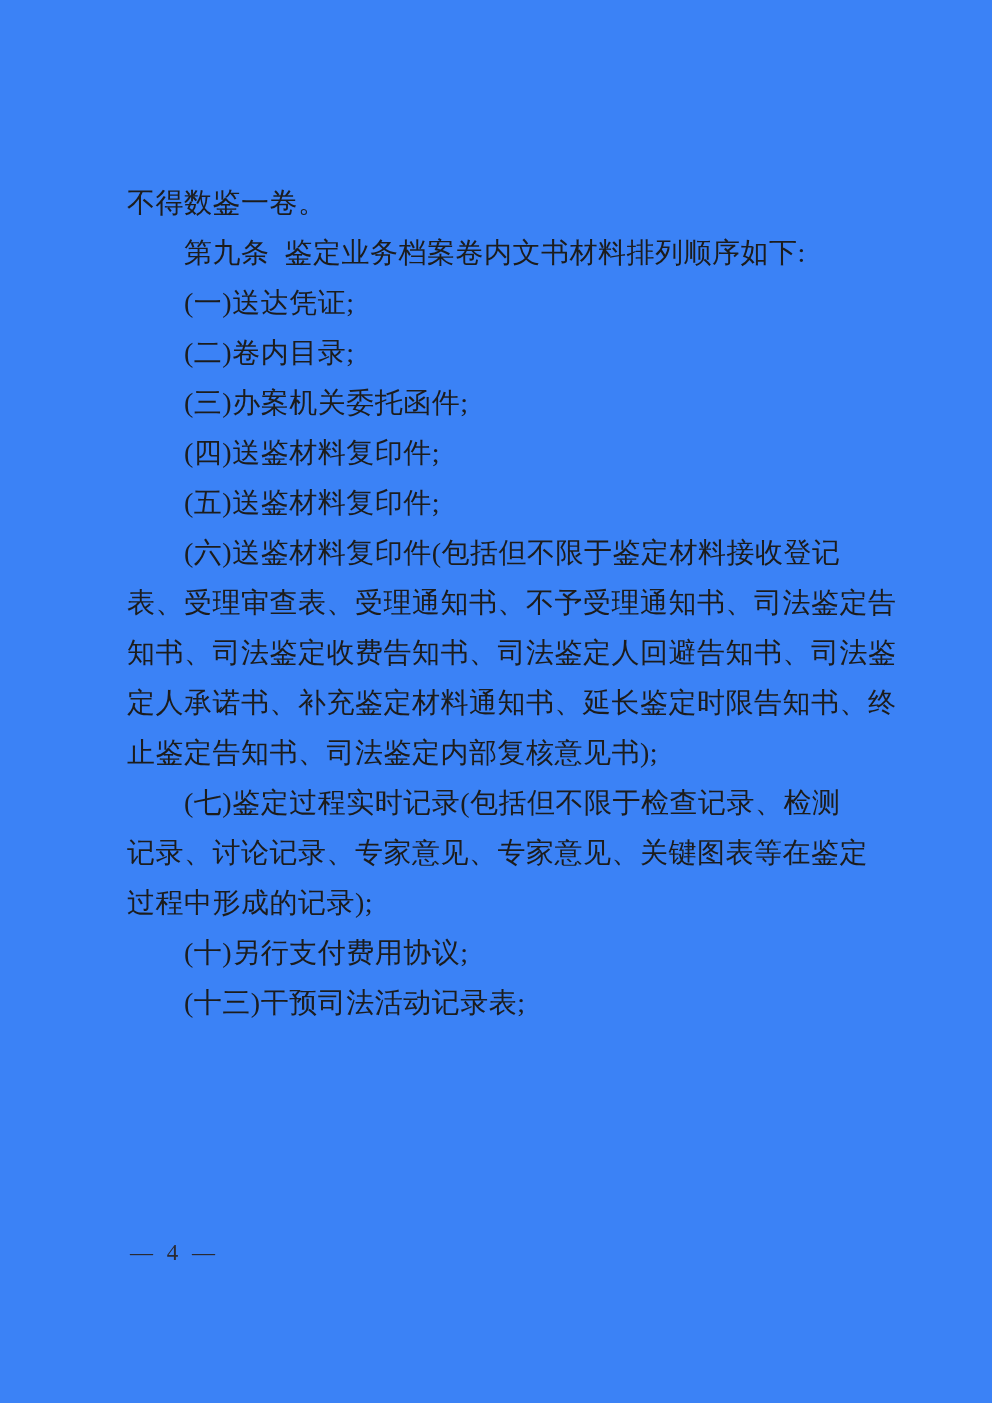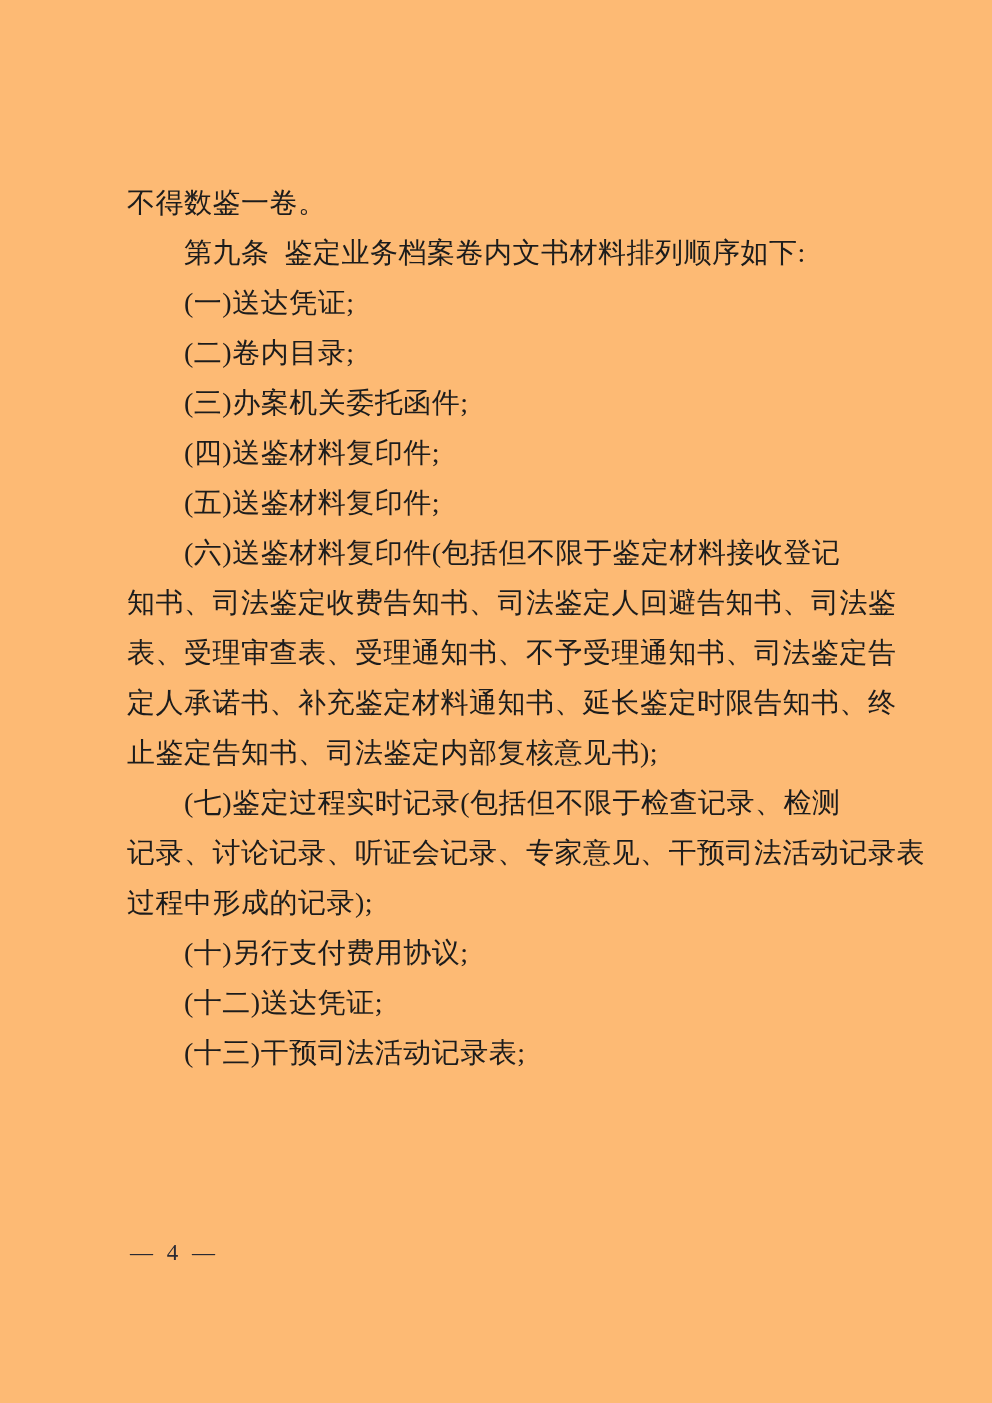--- a/index.html
+++ b/index.html
@@ -11,21 +11,21 @@
     position: relative;
     width: 992px;
     height: 1403px;
     overflow: hidden;
     font-family: "Liberation Serif", "DejaVu Serif", serif;
     color: #1c1c1c;
   }
   .page {
     position: absolute;
     inset: 0;
-    background: #fdba74;
+    background: #3b82f6;
     text-decoration: underline;
   }
   .text-block {
     position: absolute;
     left: 127px;
     top: 178px;
     width: 748px;
   }
   .line {
     font-size: 28px;
@@ -54,25 +54,24 @@
 <div class="page">
   <div class="text-block" id="text-block">
       <div class="line">不得数鉴一卷。</div>
       <div class="line indent">第九条  鉴定业务档案卷内文书材料排列顺序如下:</div>
       <div class="line indent">(一)送达凭证;</div>
       <div class="line indent">(二)卷内目录;</div>
       <div class="line indent">(三)办案机关委托函件;</div>
       <div class="line indent">(四)送鉴材料复印件;</div>
       <div class="line indent">(五)送鉴材料复印件;</div>
       <div class="line indent">(六)送鉴材料复印件(包括但不限于鉴定材料接收登记</div>
+      <div class="line">表、受理审查表、受理通知书、不予受理通知书、司法鉴定告</div>
       <div class="line">知书、司法鉴定收费告知书、司法鉴定人回避告知书、司法鉴</div>
-      <div class="line">表、受理审查表、受理通知书、不予受理通知书、司法鉴定告</div>
       <div class="line">定人承诺书、补充鉴定材料通知书、延长鉴定时限告知书、终</div>
       <div class="line">止鉴定告知书、司法鉴定内部复核意见书);</div>
       <div class="line indent">(七)鉴定过程实时记录(包括但不限于检查记录、检测</div>
-      <div class="line">记录、讨论记录、听证会记录、专家意见、干预司法活动记录表</div>
+      <div class="line">记录、讨论记录、专家意见、专家意见、关键图表等在鉴定</div>
       <div class="line">过程中形成的记录);</div>
       <div class="line indent">(十)另行支付费用协议;</div>
-      <div class="line indent">(十二)送达凭证;</div>
       <div class="line indent">(十三)干预司法活动记录表;</div>
     </div>
   <div class="page-number">— 4 —</div>
 </div>
 
 </body></html>

